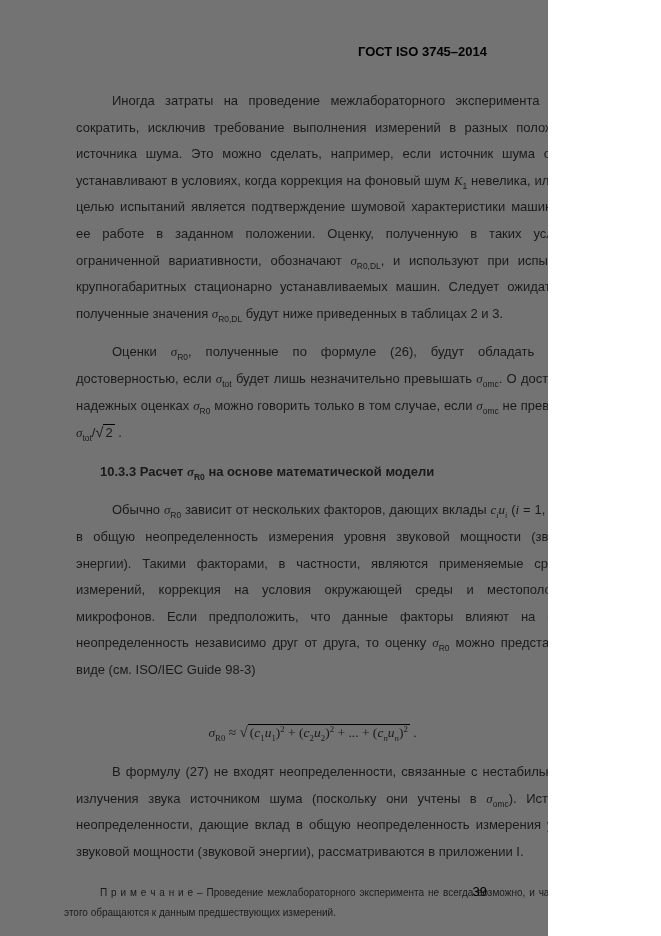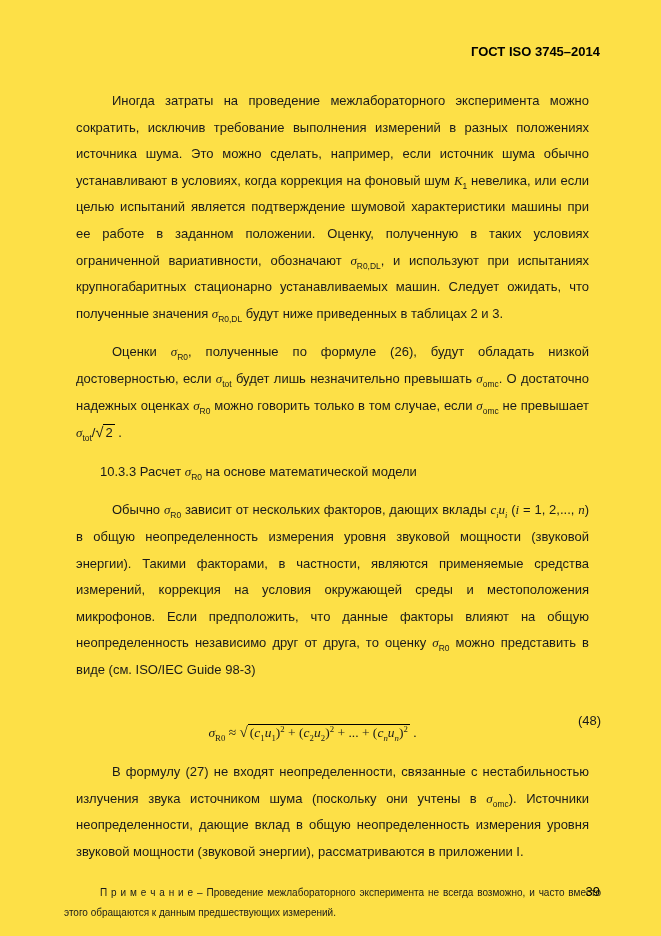--- a/index.html
+++ b/index.html
@@ -4,41 +4,41 @@
 <style>
   html, body { margin: 0; padding: 0; }
   body {
     width: 661px; height: 936px;
     background: #ffffff;
     font-family: "Liberation Sans", sans-serif;
     color: #1a1a1a;
   }
   .page {
     position: relative;
-    width: 661px; height: 936px;
-    background: #fde047;
+    width: 548px; height: 936px;
+    background: #737373;
     overflow: hidden;
   }
   .doc-header {
     position: absolute;
     top: 44px; right: 61px;
     font-size: 13px;
     font-weight: 700;
     color: #000;
   }
   .content {
     position: absolute;
     left: 64px; top: 76px;
     width: 537px;
     font-size: 13px;
     line-height: 26.6px;
     text-align: justify;
   }
   .para { margin: 12px; text-indent: 36px; }
-  .heading { font-weight: 400; margin: 3px 0; }
+  .heading { font-weight: 700; margin: 3px 0; }
   i { font-family: "Liberation Serif", serif; }
   sub, sup { font-size: 0.65em; line-height: 0; }
   .formula-row {
     display: flex;
     align-items: center;
     margin: 3px 0;
   }
   .formula-body {
     flex: 1;
     text-align: center;

